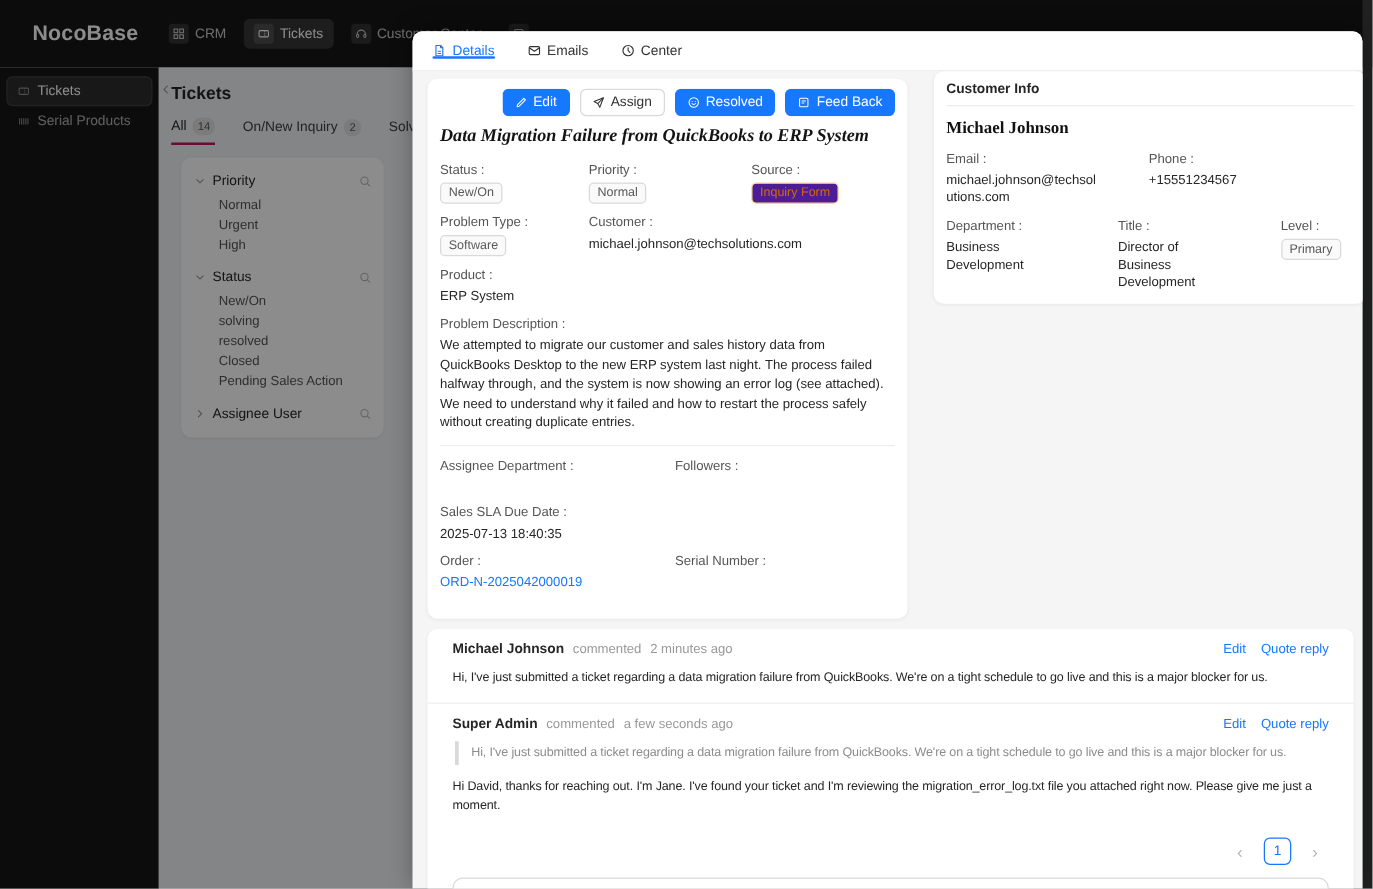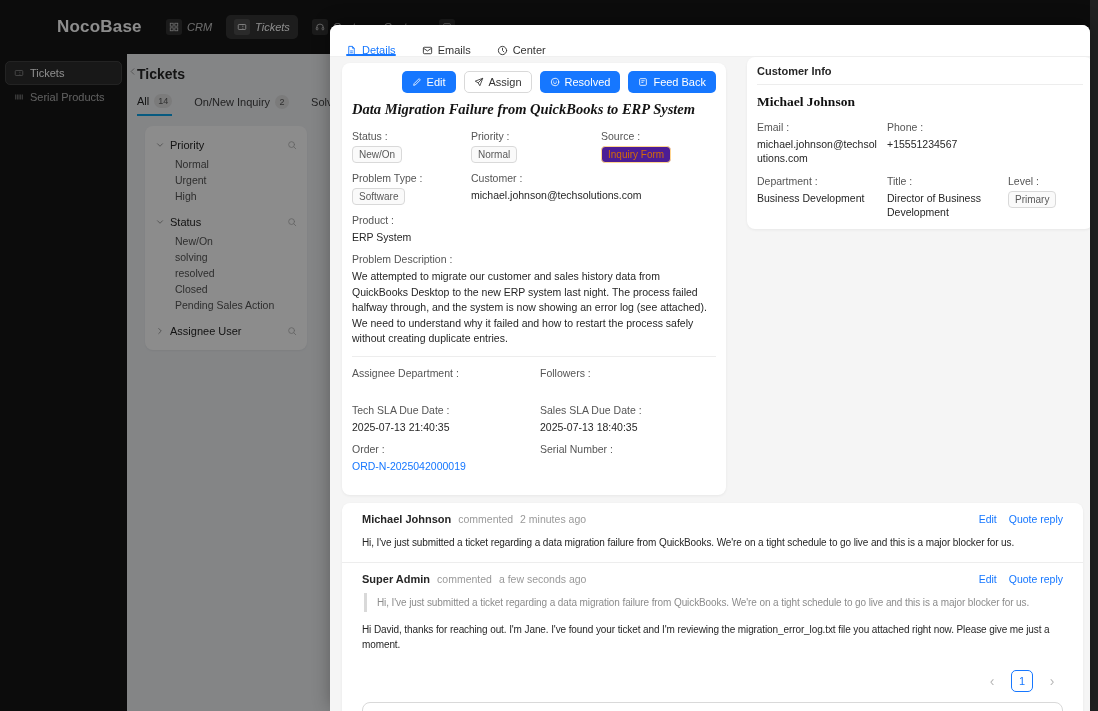--- a/index.html
+++ b/index.html
@@ -2,53 +2,53 @@
 <html><head>
 <meta charset="utf-8">
 <style>
   * { box-sizing:border-box; margin:0; padding:0; }
   html,body { width:1098px; height:711px; overflow:hidden; }
   body { font-family:"Liberation Sans",sans-serif; background:#0c0c0c; }
   .stage { position:relative; width:1098px; height:711px; overflow:hidden; background:#f0f2f5; }
 
   
   .topbar { position:absolute; left:0; top:0; right:0; height:54px; background:#161616; display:flex; align-items:center; z-index:1; }
-  .logo { width:127px; padding-left:26px; font-size:17px; font-weight:700; color:#fff; letter-spacing:.2px;margin-left:31px; }
+  .logo { width:127px; padding-left:26px; font-size:17px; font-weight:700; color:#fff; letter-spacing:.2px; }
   .topnav { display:flex; align-items:center; gap:6px; }
-  .navitem { display:flex; align-items:center; gap:5px; padding:4px 8px; border-radius:5px; color:rgba(255,255,255,.75); font-size:11px; white-space:nowrap;font-style:italic; }
+  .navitem { display:flex; align-items:center; gap:5px; padding:4px 8px; border-radius:5px; color:rgba(255,255,255,.75); font-size:11px; white-space:nowrap; }
   .navitem.active { background:rgba(255,255,255,.14); color:#fff; }
   .nicon { width:16px; height:16px; display:flex; align-items:center; justify-content:center; background:rgba(255,255,255,.12); border-radius:3px; }
 
   
   .sidebar { position:absolute; left:0; top:54px; bottom:0; width:127px; background:#161616; z-index:1; padding-top:6px; }
   .sideitem { display:flex; align-items:center; gap:6px; margin:2px 6px; padding:5px 8px; border-radius:4px; color:rgba(255,255,255,.65); font-size:11px; }
   .sideitem.active { background:rgba(255,255,255,.1); color:#fff; outline:1px solid rgba(255,255,255,.18); }
 
   
   .mainarea { position:absolute; left:127px; top:54px; right:0; bottom:0; background:#f0f2f5; z-index:1; }
   .collapse-btn { position:absolute; left:0; top:12px; color:#9a9a9a; }
   .pagehead { padding:12px 0 0 10px; }
   .pagetitle { font-size:14px; font-weight:700; color:#262626; margin-bottom:12px; }
   .page-tabs { display:flex; gap:22px; font-size:11px; color:#404040; }
   .ptab { display:flex; align-items:center; gap:5px; padding-bottom:6px; }
-  .ptab.active { color:#262626; border-bottom:2px solid #0ea5e9; }
+  .ptab.active { color:#262626; border-bottom:2px solid #be185d; }
   .pbadge { min-width:14px; height:14px; padding:0 4px; border-radius:8px; background:#e0e0e0; color:#595959; font-size:9px; display:flex; align-items:center; justify-content:center; }
   .filter-card { margin:10px 0 0 18px; width:162px; background:#fff; border-radius:8px; padding:8px 10px; box-shadow:0 1px 2px rgba(0,0,0,.05); }
   .fsec-head { display:flex; align-items:center; gap:5px; padding:5px 0; font-size:11px; color:#262626; }
   .fsec-search { margin-left:auto; color:#b5b5b5; display:flex; }
   .fsec-items { padding:2px 0 9px 20px; display:flex; flex-direction:column; gap:4px; font-size:10.5px; color:#555; }
   .chev { color:#8c8c8c; display:flex; }
 
   
   .scrollstrip { position:absolute; right:0; top:0; width:8px; height:100%; background:#3d3d3d; z-index:2; }
   .mask { position:absolute; inset:0; background:rgba(0,0,0,.45); z-index:10; }
 
   
   .drawer { position:absolute; left:330px; right:8px; top:25px; bottom:0; background:#f5f5f5; border-radius:8px 8px 0 0; z-index:20; overflow:hidden; box-shadow:0 -3px 18px rgba(0,0,0,.3); }
-  .dtabs { height:32px; background:#fff; border-bottom:1px solid #f0f0f0; display:flex; align-items:flex-end; gap:26px; padding:0 16px; }
+  .dtabs { height:32px; background:#fff; border-bottom:1px solid #f0f0f0; display:flex; align-items:center; gap:26px; padding:0 16px; }
   .dtab { display:flex; align-items:center; gap:5px; font-size:11px; color:#333; position:relative; cursor:pointer; }
   .dtab.active { color:#1677ff; }
   .dtab.active::after { content:""; position:absolute; left:0; right:0; bottom:0; height:2px; background:#1677ff; border-radius:2px; }
   .dbody { position:absolute; top:32px; left:0; right:0; bottom:0; }
 
   .card { position:absolute; background:#fff; border-radius:8px; box-shadow:0 1px 3px rgba(0,0,0,.06); }
   .detail-card { left:12px; top:6px; width:384px; height:432px; padding:8px 10px; overflow:hidden; }
   .customer-card { left:417px; top:0; width:346px; padding:8px 10px 10px; }
   .comments-card { left:12px; top:446px; width:741px; height:700px; }
 
@@ -65,21 +65,21 @@
   .fvalue { font-size:10.5px; color:#262626; line-height:14px; min-height:12px; }
   .desc { line-height:15.5px; }
   .hr { border:0; border-top:1px solid #ededed; margin:8px 0 10px; }
   .link { color:#1677ff; text-decoration:none; cursor:pointer; }
 
   .tag { display:inline-block; font-size:10px; line-height:15px; padding:0 6px; border-radius:4px; background:#fafafa; border:1px solid #d9d9d9; color:#595959; }
   .tag-orange { background:#4c1d95; border-color:#ffd591; color:#d46b08;text-align:center; }
 
   .cc-title { font-size:11px; font-weight:700; color:#262626; padding-bottom:7px; border-bottom:1px solid #ededed; }
   .cc-name { font-family:"Liberation Serif",serif; font-size:13.5px; font-weight:700; margin:9px 0 11px; color:#111; }
-  .cc-row { display:flex; margin-bottom:10px; }
+  .cc-row { display:flex; margin-bottom:10px;gap:32px; }
   .cc-col { padding-right:10px; }
   .cw130{width:130px} .cw121{width:121px}
   .brk { word-break:break-all; }
 
   .comment { padding:10px 20px 12px; }
   .comment.first { border-bottom:1px solid #ededed; }
   .c-head { display:flex; align-items:baseline; gap:7px; font-size:10.5px; }
   .c-author { font-weight:700; color:#262626; font-size:11px; }
   .c-meta { color:#999; }
   .c-links { margin-left:auto; display:flex; gap:12px; }
@@ -374,24 +374,20 @@
             <div class="flabel">Assignee Department</div>
             <div class="fvalue"></div>
           </div>
           <div class="grow">
             <div class="flabel">Followers</div>
             <div class="fvalue"></div>
           </div>
         </div>
 
         <div class="frow">
-          <div class="w188">
-            <div class="flabel">Tech SLA Due Date</div>
-            <div class="fvalue">2025-07-13 21:40:35</div>
-          </div>
           <div class="grow">
             <div class="flabel">Sales SLA Due Date</div>
             <div class="fvalue">2025-07-13 18:40:35</div>
           </div>
         </div>
 
         <div class="frow">
           <div class="w188">
             <div class="flabel">Order</div>
             <div class="fvalue"><a class="link">ORD-N-2025042000019</a></div>

